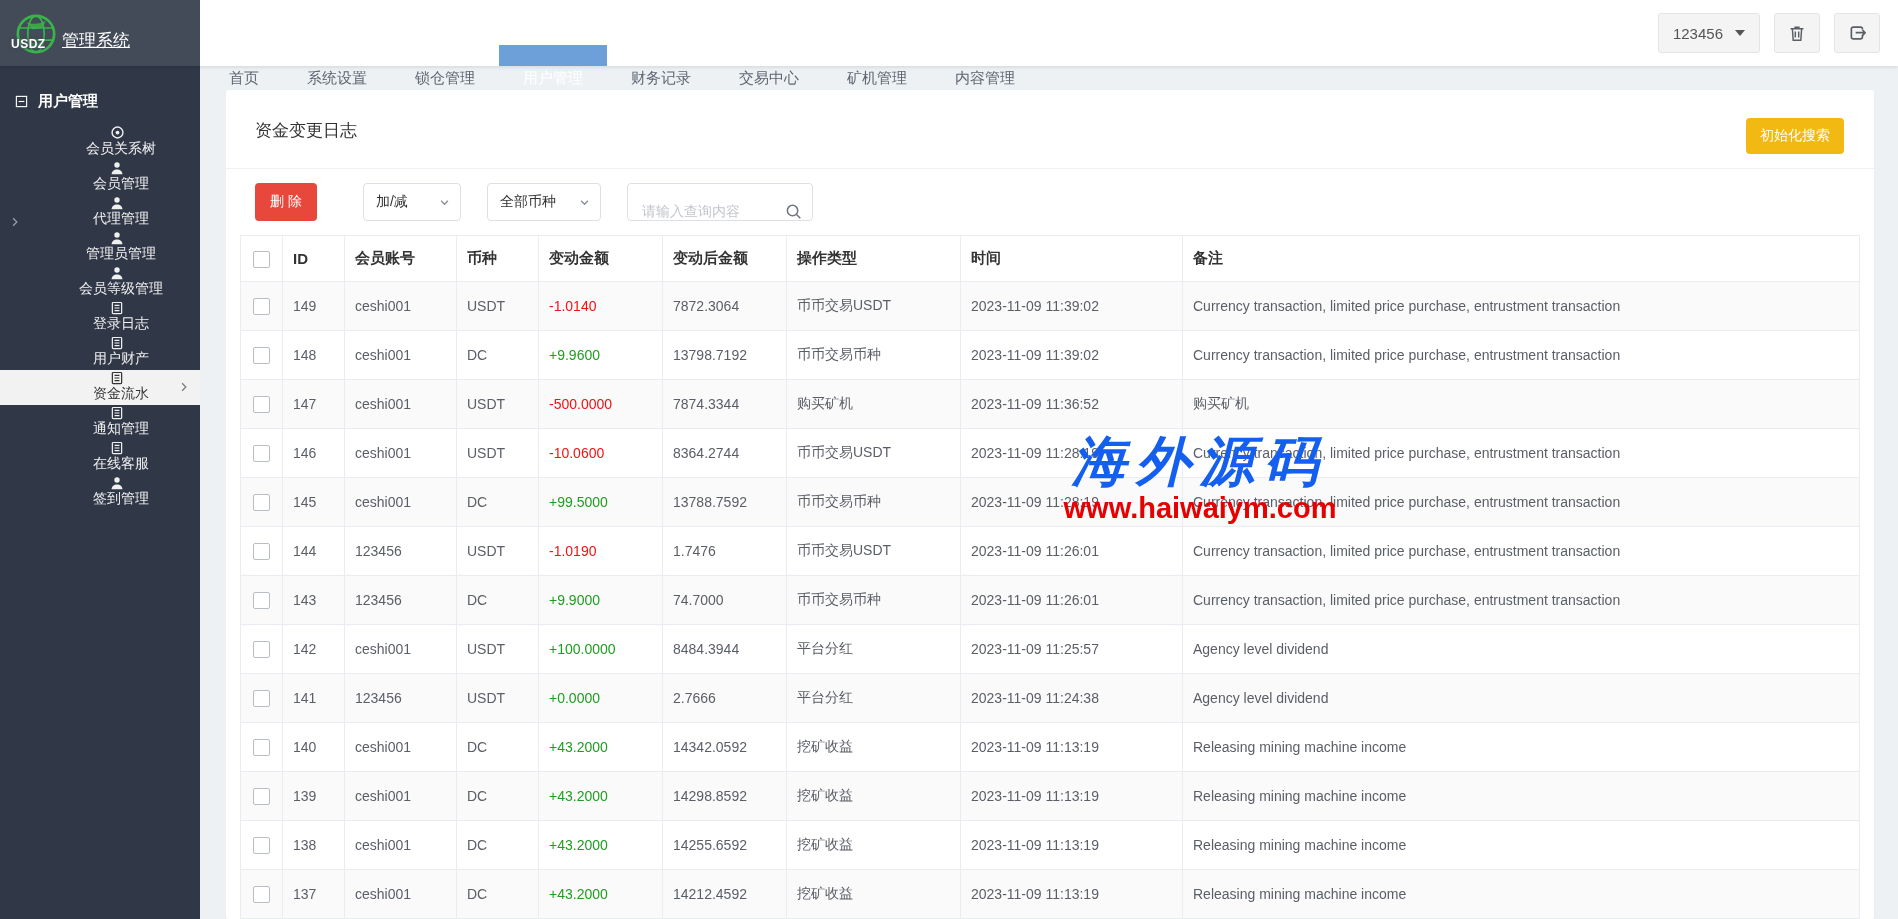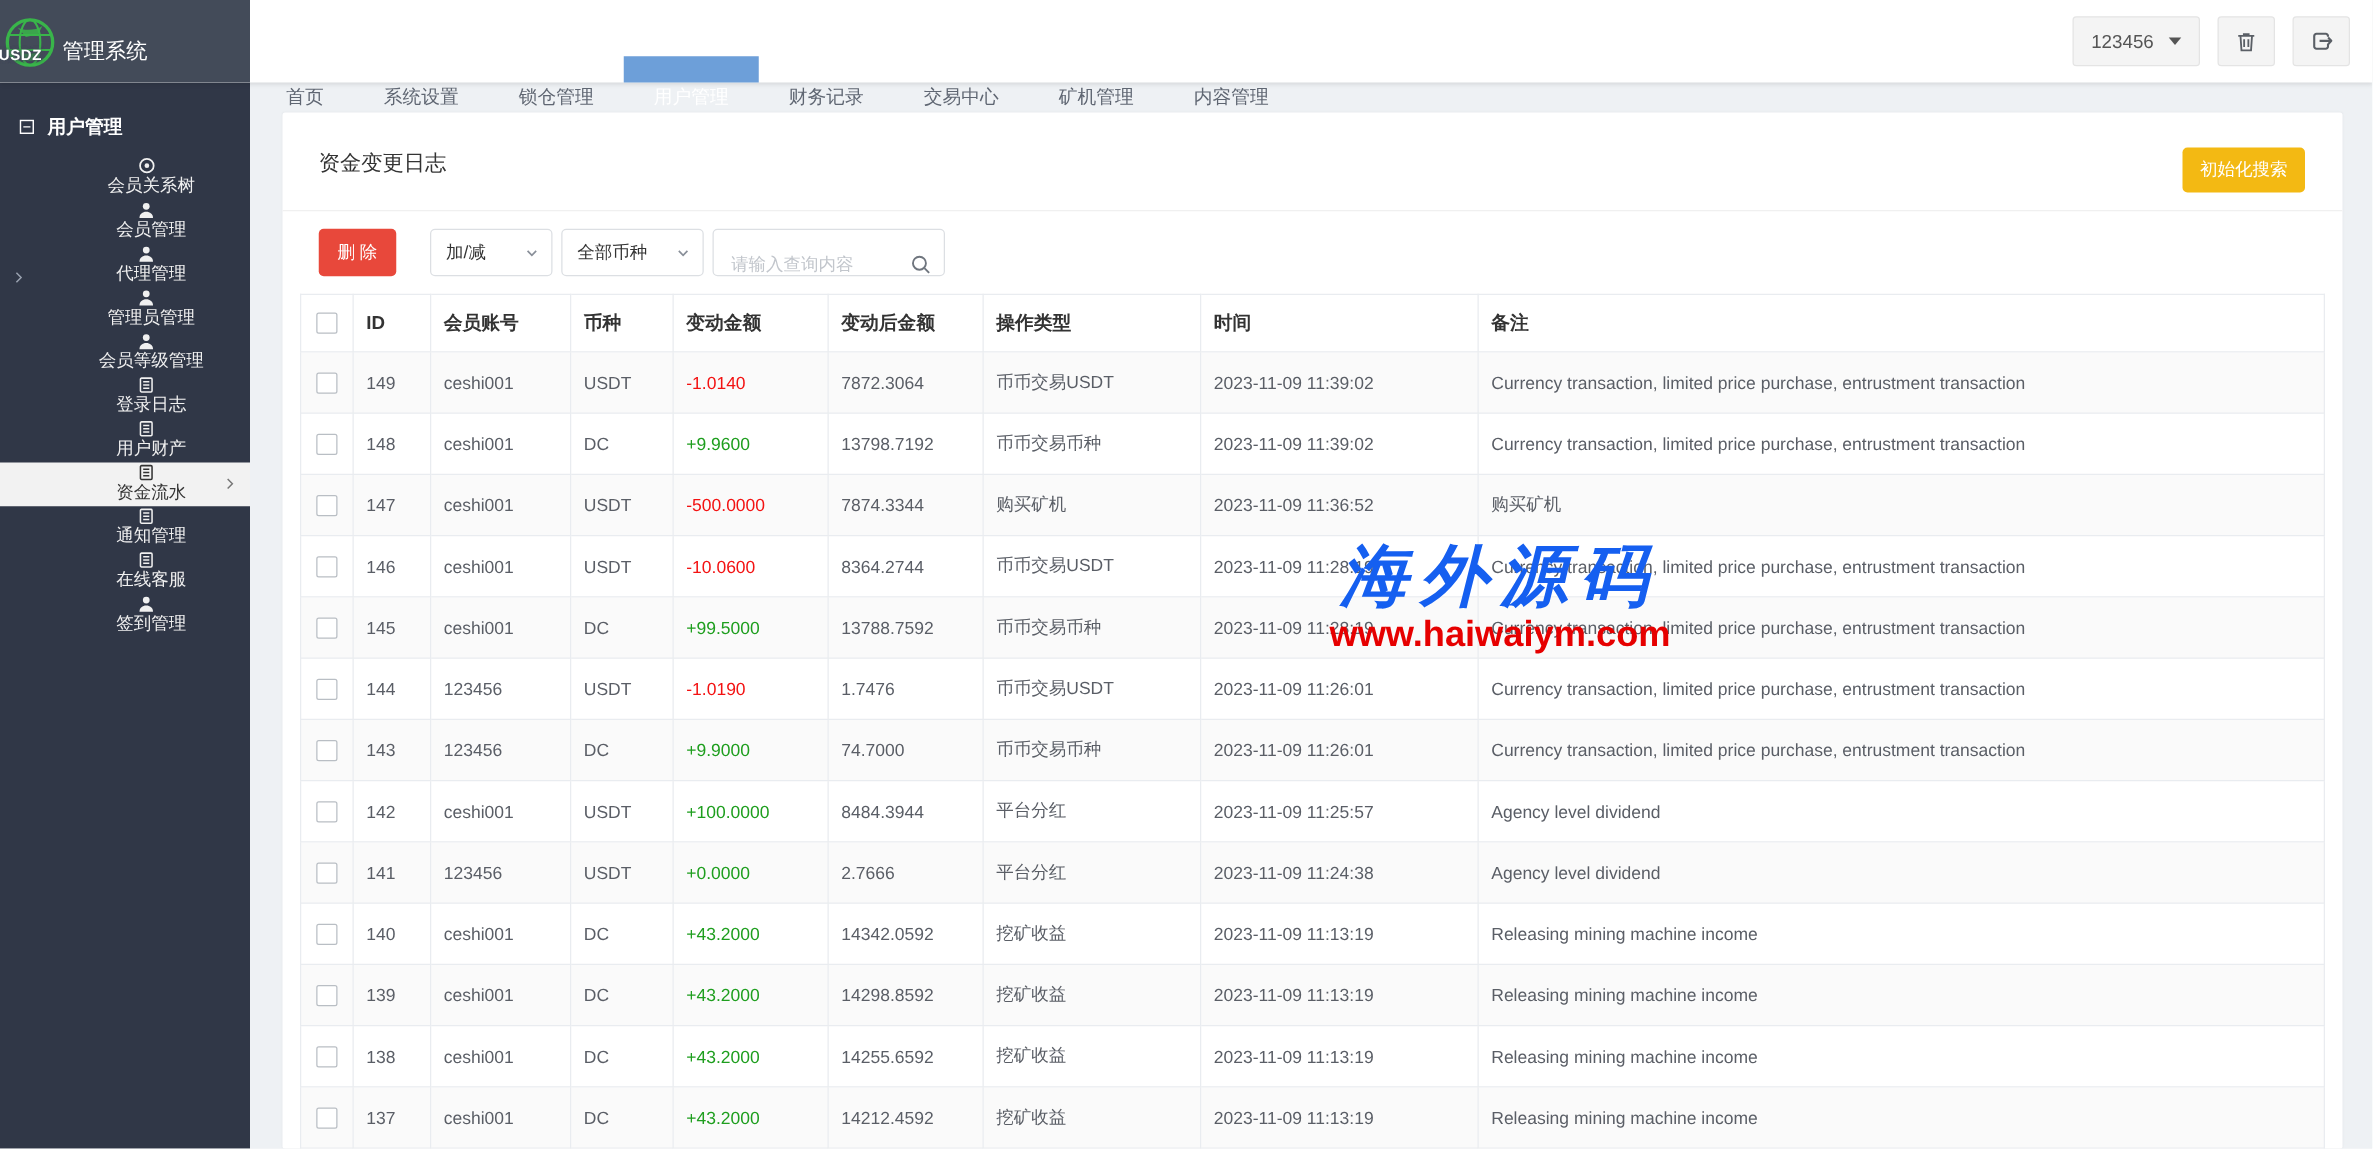--- a/index.html
+++ b/index.html
@@ -1,21 +1,21 @@
 <!DOCTYPE html>
 <html><head>
 <meta charset="utf-8">
 <style>
   html,body{margin:0;padding:0;}
   body{font-family:"Liberation Sans","DejaVu Sans",sans-serif;}
   .stage{position:relative;width:1898px;height:919px;overflow:hidden;background:#eef1f4;}
 
   
   .topbar{position:absolute;top:0;left:0;right:0;height:66px;background:#fff;display:flex;align-items:stretch;box-shadow:0 1px 4px rgba(0,0,0,.12);z-index:30;}
-  .logo-block{width:200px;flex:none;background:#434b59;color:#fff;display:flex;align-items:center;box-sizing:border-box;}
+  .logo-block{width:200px;flex:none;background:#434b59;color:#fff;display:flex;align-items:center;padding-left:12px;box-sizing:border-box;text-decoration:underline;}
   .globe-wrap{position:relative;width:48px;height:48px;flex:none;}
   .globe-wrap svg{position:absolute;top:3px;left:2px;}
   .brand{position:absolute;left:-1px;bottom:6px;font-size:12px;font-weight:bold;letter-spacing:.5px;text-shadow:0 0 3px #434b59,0 0 3px #434b59;}
   .logo-title{font-size:17px;margin-left:2px;margin-top:14px;}
   .top-nav{display:flex;margin-left:5px;margin-top:45px;}
   .nav-tab{line-height:66px;padding:0 24px;font-size:15px;color:#5f6672;cursor:pointer;white-space:nowrap;}
   .nav-tab.active{background:#6d9fd9;color:#fff;}
   .top-right{margin-left:auto;display:flex;align-items:center;gap:14px;padding-right:18px;}
   .tool-btn{height:40px;background:#f4f4f4;border:1px solid #e4e4e4;border-radius:3px;display:flex;align-items:center;justify-content:center;color:#555;font-size:15px;cursor:pointer;box-sizing:border-box;}
   .user-btn{padding:0 14px;gap:12px;min-width:100px;}
@@ -31,21 +31,21 @@
   .side-item.active{background:#f2f2f2;color:#333;}
   .schev{position:absolute;right:10px;top:11px;color:#777;display:flex;}
   .side-collapse{position:absolute;left:9px;top:150px;color:#9aa2b0;display:flex;}
 
   
   .main{position:absolute;left:200px;top:66px;right:0;bottom:0;background:#eef1f4;padding:24px 24px 0 26px;box-sizing:border-box;}
   .panel{background:#fff;height:100%;border-radius:2px;overflow:hidden;position:relative;box-shadow:0 0 2px rgba(0,0,0,.04);}
   .panel-head{display:flex;justify-content:space-between;align-items:center;padding:16px 30px 14px 29px;border-bottom:1px solid #f0f0f0;}
   .panel-title{font-size:17px;color:#333;}
   .btn-init{background:#f3b913;color:#fff;font-size:14px;padding:9px 14px;border:none;border-radius:4px;cursor:pointer;font-family:inherit;margin-top:12px;}
-  .toolbar{display:flex;align-items:center;gap:7px;padding:14px 30px 12px 29px;}
+  .toolbar{display:flex;align-items:center;gap:26px;padding:14px 30px 12px 29px;}
   .btn-delete{background:#e8483b;color:#fff;font-size:14px;padding:10px 15px;border:none;border-radius:4px;cursor:pointer;font-family:inherit;white-space:pre;}
   .select{height:38px;border:1px solid #dcdfe3;border-radius:4px;background:#fff;display:flex;align-items:center;justify-content:space-between;padding:0 10px 0 12px;font-size:14px;color:#333;cursor:pointer;box-sizing:border-box;}
   .select .chev{display:flex;margin-left:16px;}
   .sel-pm{width:98px;margin-left:20px;}
   .sel-cur{width:114px;}
   .search-box{height:38px;width:186px;border:1px solid #dcdfe3;border-radius:4px;background:#fff;display:flex;align-items:flex-end;padding:0 10px 0 12px;box-sizing:border-box;}
   .search-box input{border:none;outline:none;flex:1;min-width:0;font-size:14px;color:#333;font-family:inherit;background:transparent;}
   .search-box input::placeholder{color:#c2c6cc;}
   .search-icon{display:flex;margin-left:6px;cursor:pointer;}
 

